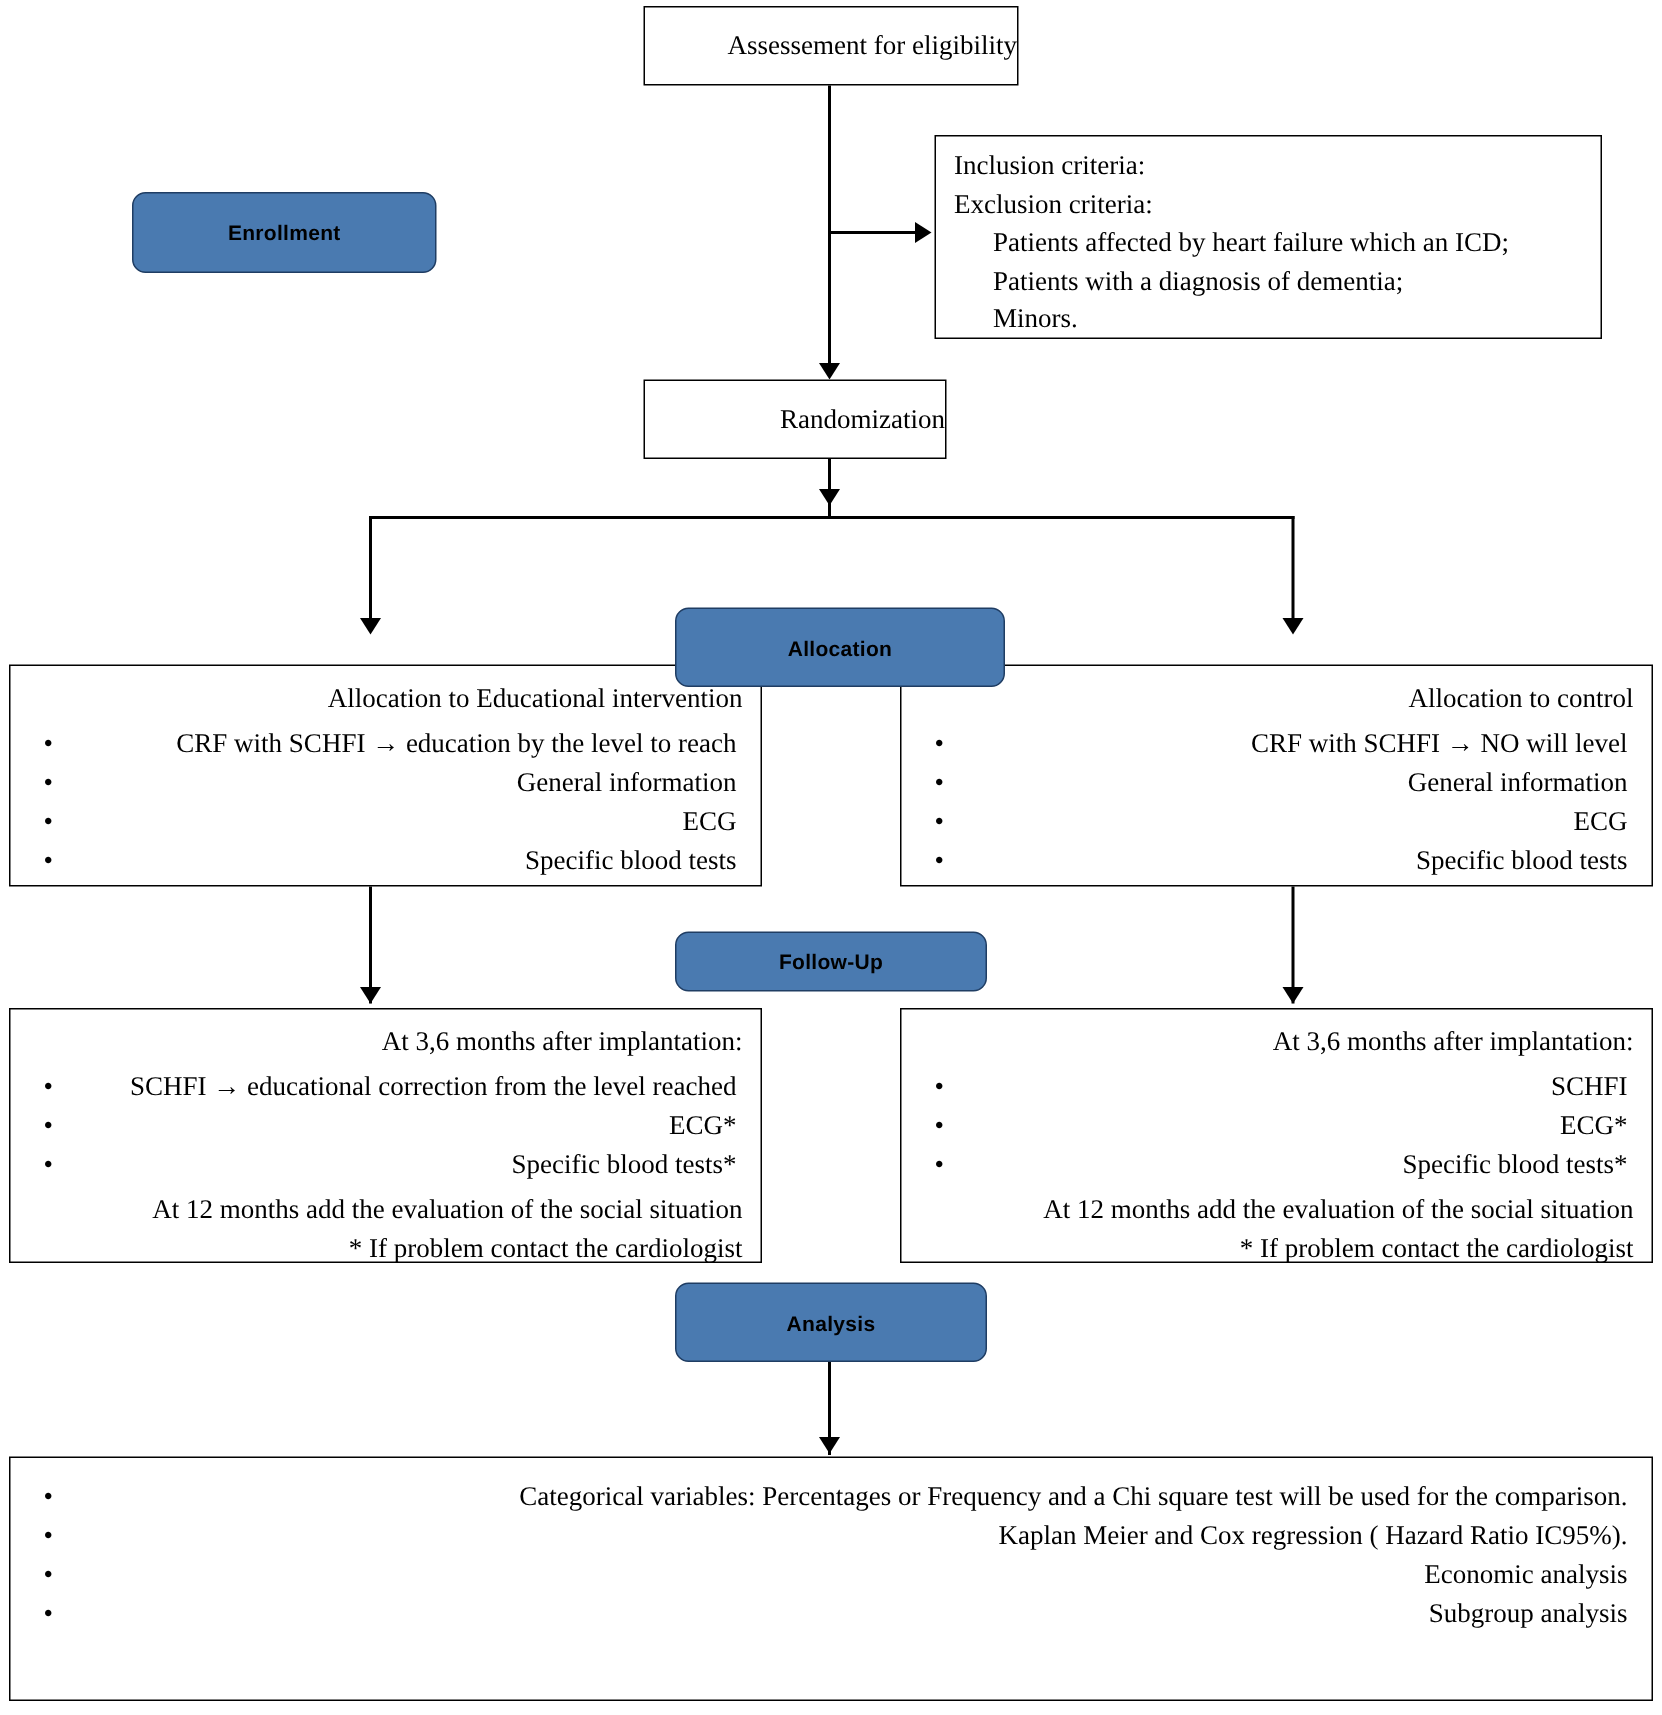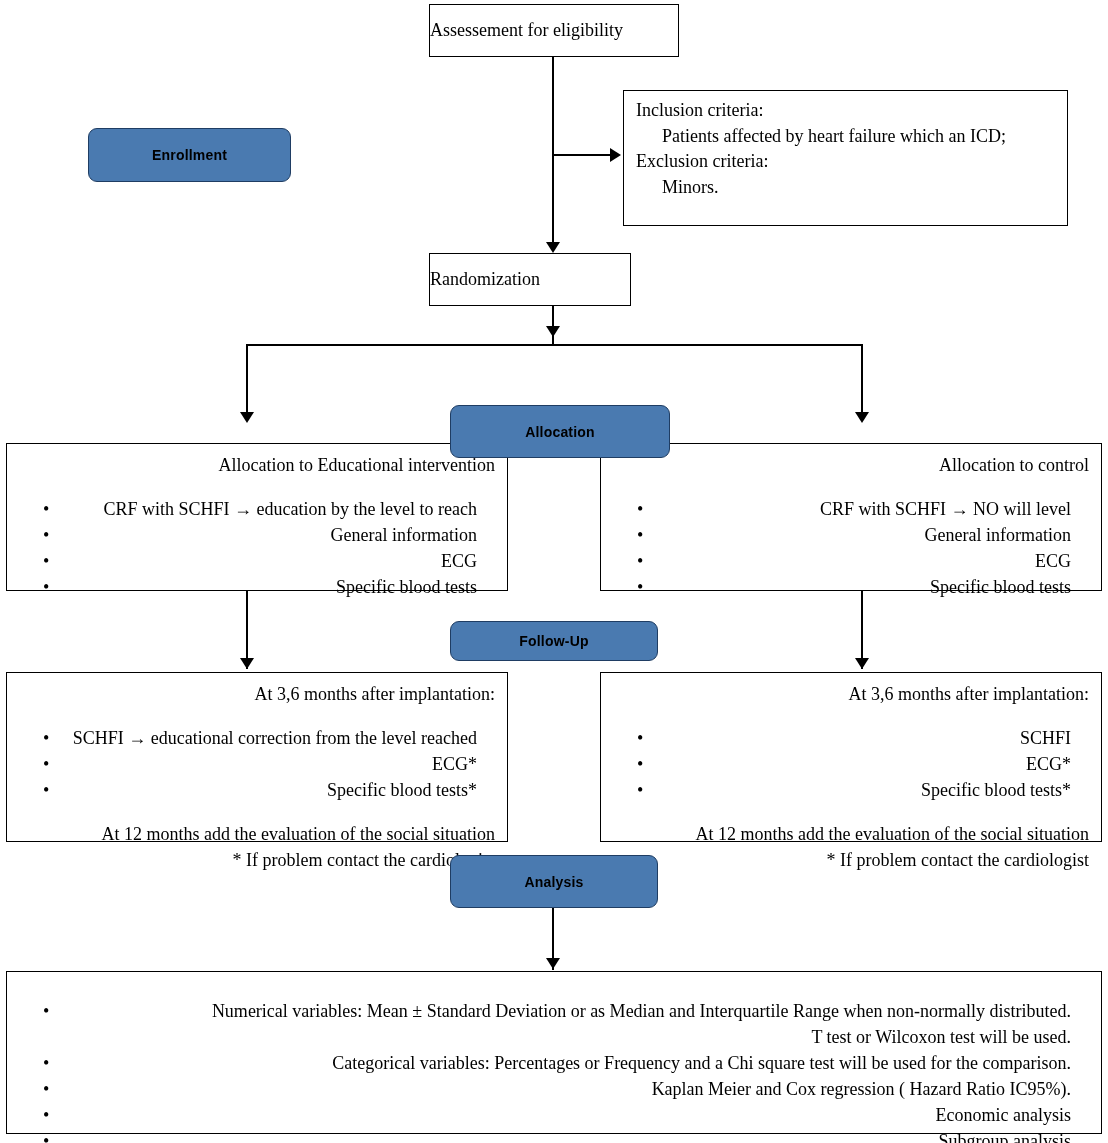--- a/index.html
+++ b/index.html
@@ -18,21 +18,21 @@
   }
   .box {
     position: absolute;
     box-sizing: border-box;
     border: 1.6px solid #000000;
     background: #ffffff;
   }
   .box-center {
     display: flex;
     align-items: center;
-    justify-content: flex-start;
+    justify-content: flex-end;
     text-align: center;
   }
   .box-text {
     font-size: 18px;
     line-height: 1.28;
   }
   .pad {
     padding: 8px 12px;
     text-align: right;
   }
@@ -67,21 +67,21 @@
   }
   .arrow-right {
     position: absolute;
     width: 0;
     height: 0;
     border-top: 7px solid transparent;
     border-bottom: 7px solid transparent;
     border-left: 11px solid #000000;
   }
   ul.items {
-    margin: 18px;
+    margin: 4px;
     padding: 0;
     list-style: none;
   }
   ul.items li {
     position: relative;
     padding-left: 20px;
     font-size: 18px;
     line-height: 1.45;
   }
   ul.items li::before {
@@ -122,22 +122,23 @@
 
   <div class="ln lnh" style="left:552px; top:154px; width:62px; height:2px;"></div>
   <div class="arrow-right" style="left:610px; top:148px;"></div>
 
   <div class="stage" style="left:88px; top:128px; width:203px; height:54px;">
     <span>Enrollment</span>
   </div>
 
   <div class="box" style="left:623px; top:90px; width:445px; height:136px; padding:7px 12px;">
     <div class="crit-line">Inclusion criteria:</div>
+    <div class="crit-line">Exclusion criteria:</div>
     <div class="crit-line indent">Patients affected by heart failure which an ICD;</div>
-    <div class="crit-line">Exclusion criteria:</div>
+    <div class="crit-line indent">Patients with a diagnosis of dementia;</div>
     <div class="crit-line indent">Minors.</div>
   </div>
 
   <div class="box box-center box-text" style="left:429px; top:253px; width:202px; height:53px;">
     <span>Randomization</span>
   </div>
 
   <div class="ln lnv" style="left:552px; top:306px; width:2px; height:38px;"></div>
   <div class="arrow-down" style="left:546px; top:326px;"></div>
   <div class="ln lnh" style="left:246px; top:344px; width:617px; height:2px;"></div>
@@ -203,24 +204,20 @@
 
   <div class="stage" style="left:450px; top:855px; width:208px; height:53px;">
     <span>Analysis</span>
   </div>
 
   <div class="ln lnv" style="left:552px; top:908px; width:2px; height:62px;"></div>
   <div class="arrow-down" style="left:546px; top:958px;"></div>
 
   <div class="box pad" style="left:6px; top:971px; width:1096px; height:163px;">
     <ul class="items analysis-list">
-      <li>
-        <span>Numerical variables: Mean ± Standard Deviation or as Median and Interquartile Range when non-normally distributed.</span>
-        <div class="sub" style="padding-left:2px;">T test or Wilcoxon test will be used.</div>
-      </li>
       <li>Categorical variables: Percentages or Frequency and a Chi square test will be used for the comparison.</li>
       <li>Kaplan Meier and Cox regression ( Hazard Ratio IC95%).</li>
       <li>Economic analysis</li>
       <li>Subgroup analysis</li>
     </ul>
   </div>
 
 </div>
 
 </body></html>

